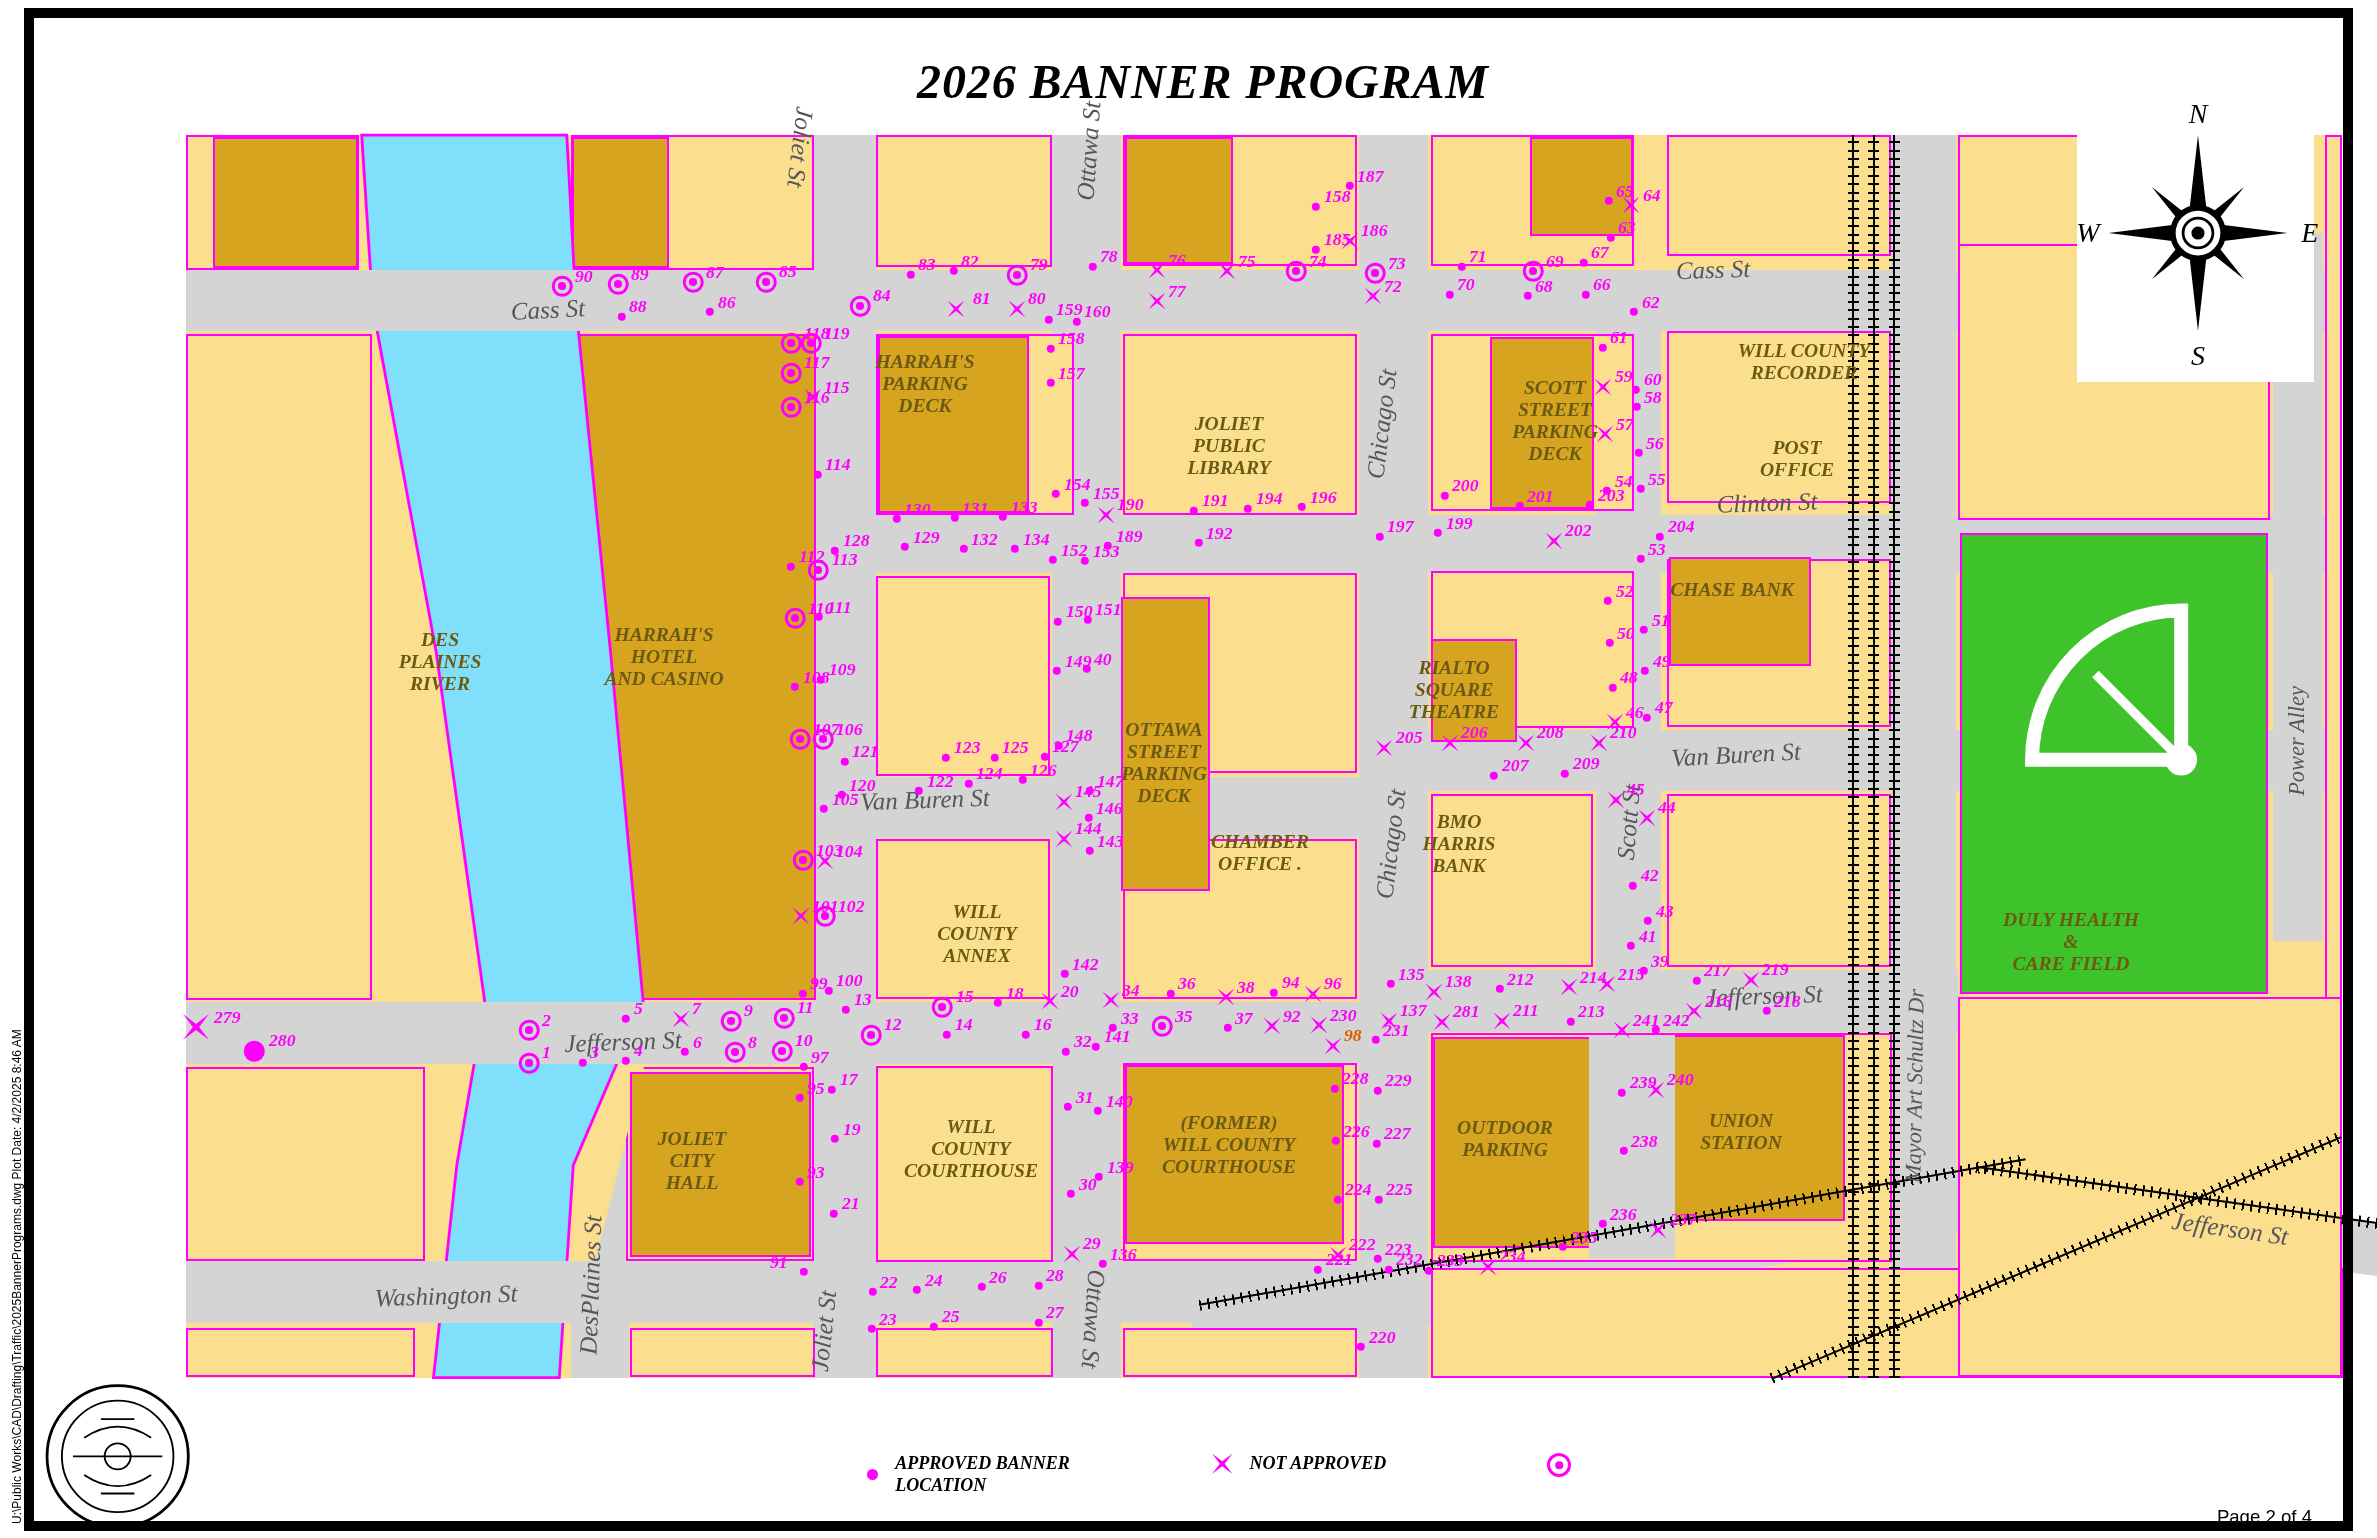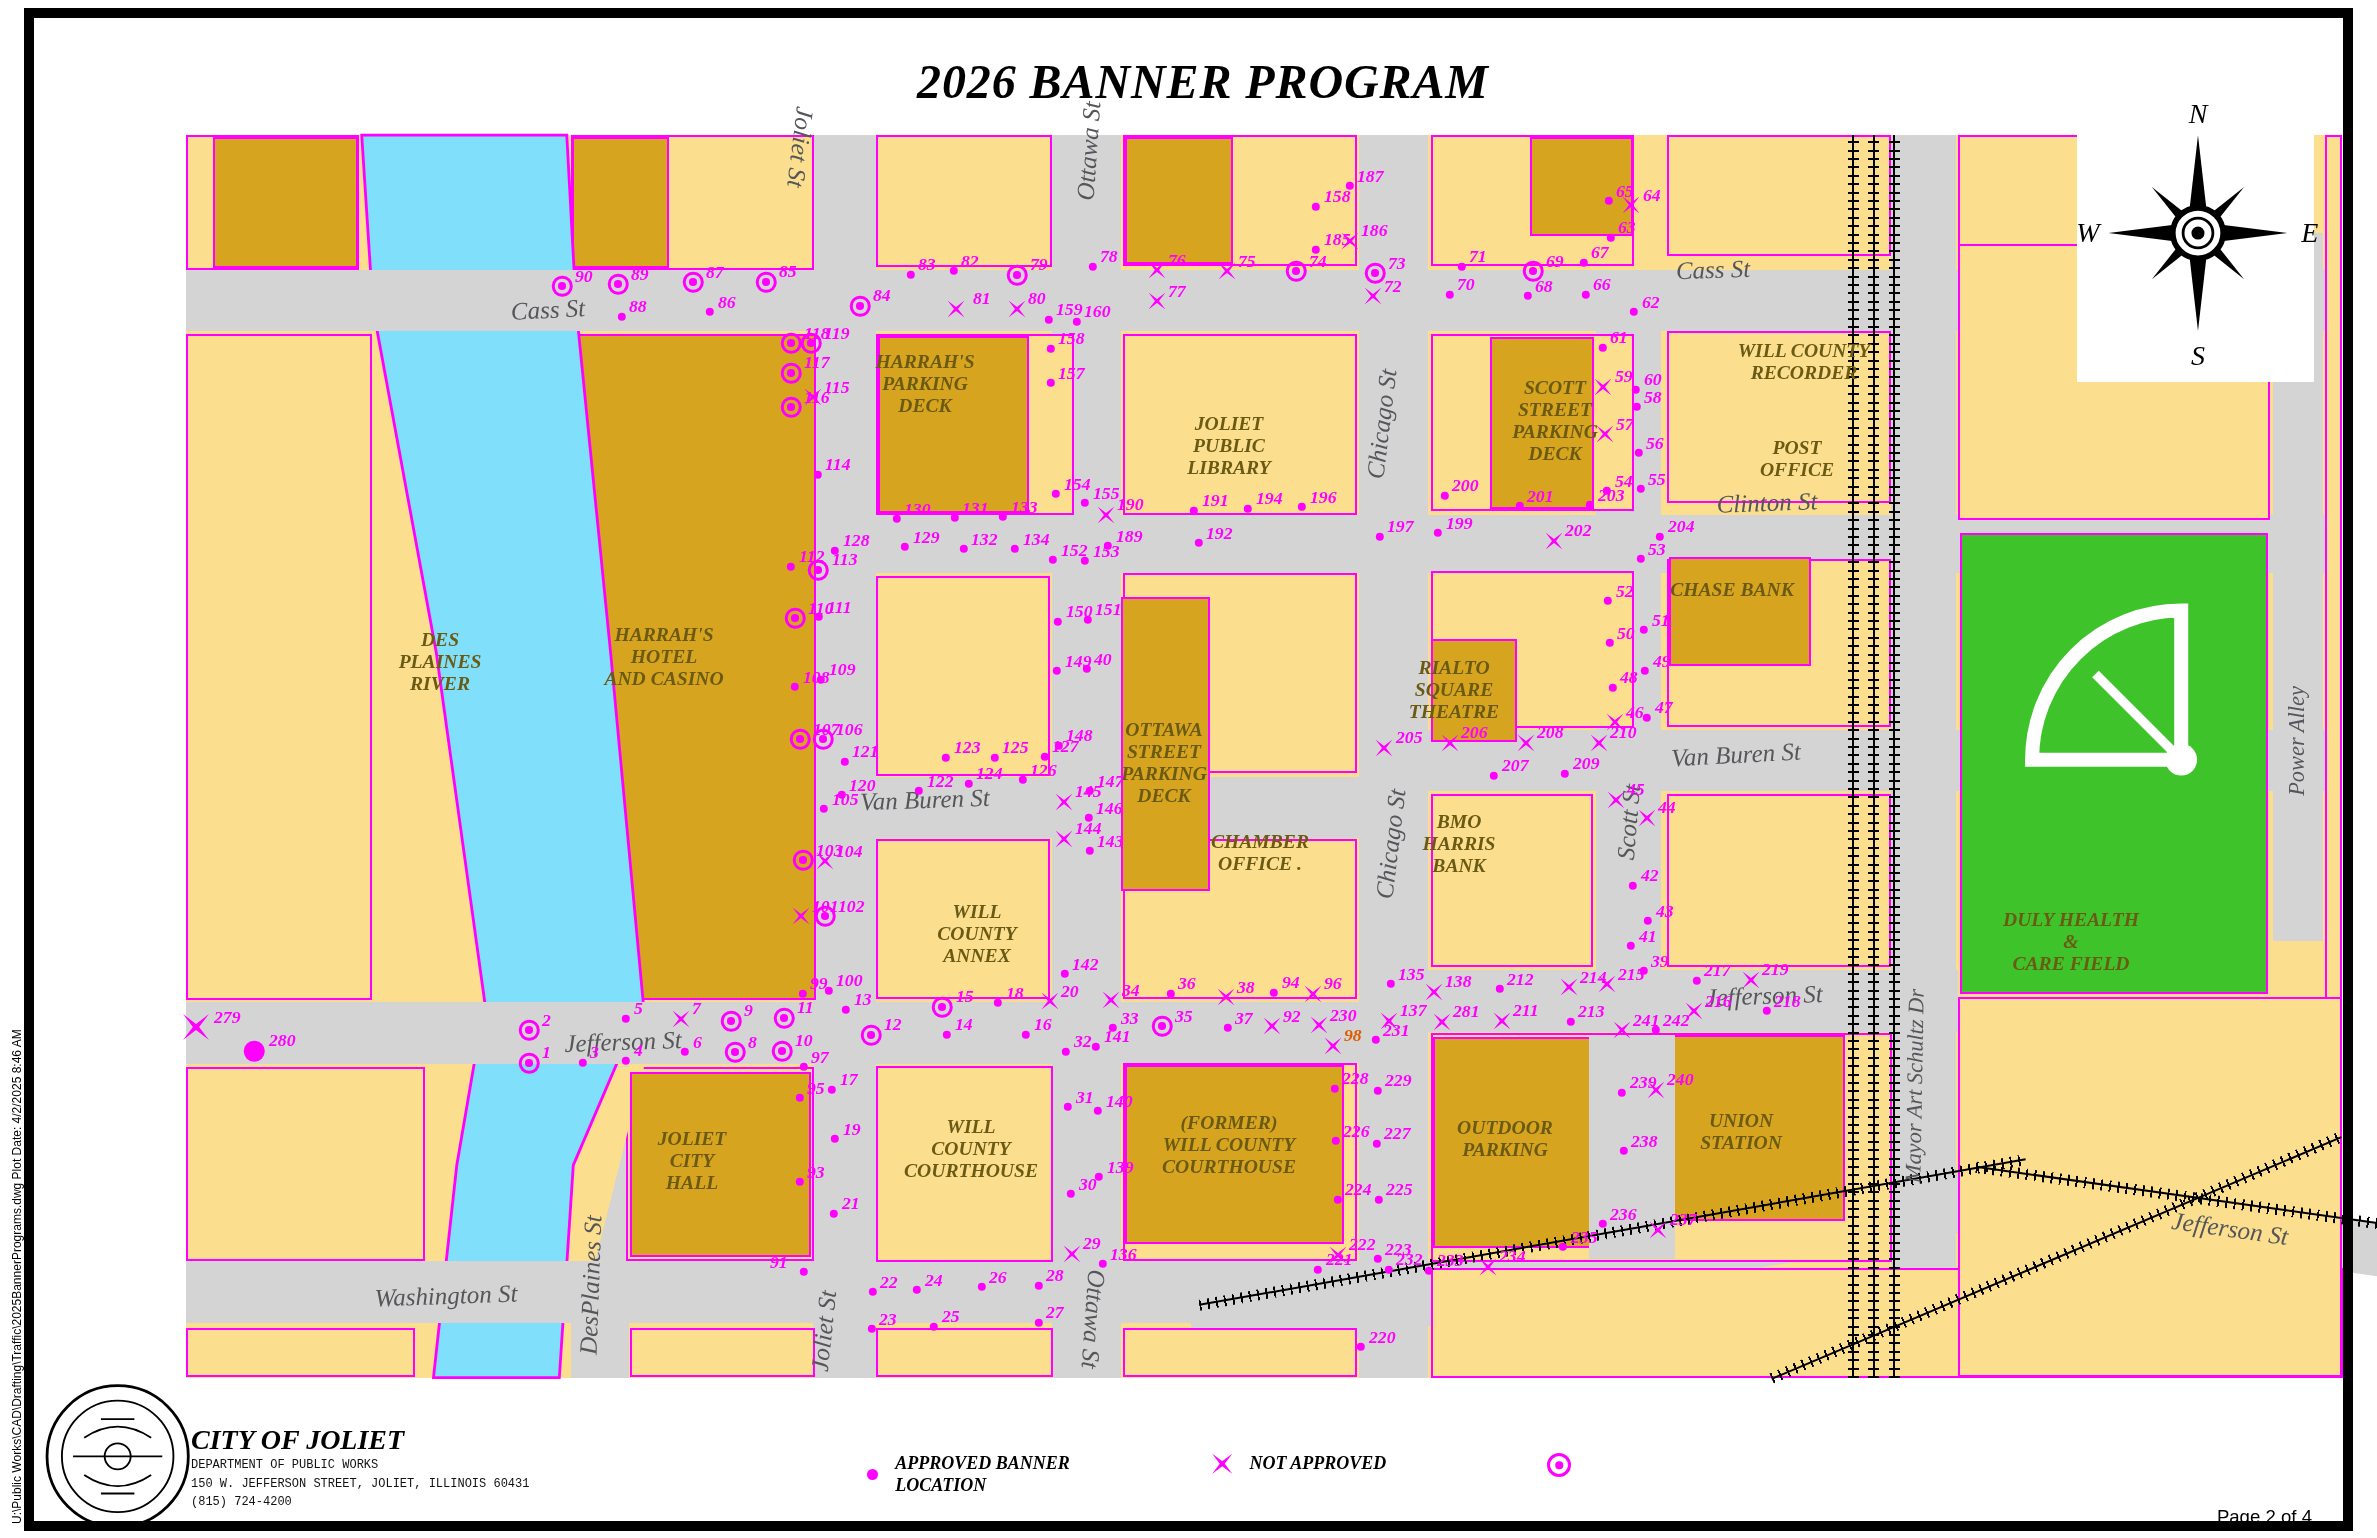--- a/index.html
+++ b/index.html
@@ -680,26 +680,20 @@
       </g>
     </svg>
   </div>
 
   <svg width="242" height="158" style="left:45px;top:1382px" viewBox="0 0 260 170">
     <circle cx="78" cy="80" r="76" fill="#fff" stroke="#000" stroke-width="3"></circle>
     <circle cx="78" cy="80" r="60" fill="none" stroke="#000" stroke-width="2"></circle>
     <path d="M30 80 h96 M42 60 q36 -24 72 0 M42 100 q36 24 72 0 M60 40 l36 0 M60 120 l36 0" stroke="#000" stroke-width="2" fill="none"></path>
     <circle cx="78" cy="80" r="14" fill="none" stroke="#000" stroke-width="2"></circle>
   </svg>
-  <div class="footer">
-    <div class="agency">CITY OF JOLIET</div>
-    <div class="small">DEPARTMENT OF PUBLIC WORKS</div>
-    <div class="small">150 W. JEFFERSON STREET, JOLIET, ILLINOIS 60431</div>
-    <div class="small">(815) 724-4200</div>
-  </div>
 
   <div class="legend-row">
     <div class="legend-item" style="left:28px;top:17px">
       <span class="pt-dot" style="position:relative;transform:none;width:11.2px;height:11.2px"></span>
       <span class="legend-text">APPROVED BANNER
 LOCATION</span>
     </div>
     <div class="legend-item" style="left:373px;top:17px">
       <span class="pt-x" style="position:relative;transform:none;width:20.5px;height:20.5px"></span>
       <span class="legend-text">NOT APPROVED</span>

